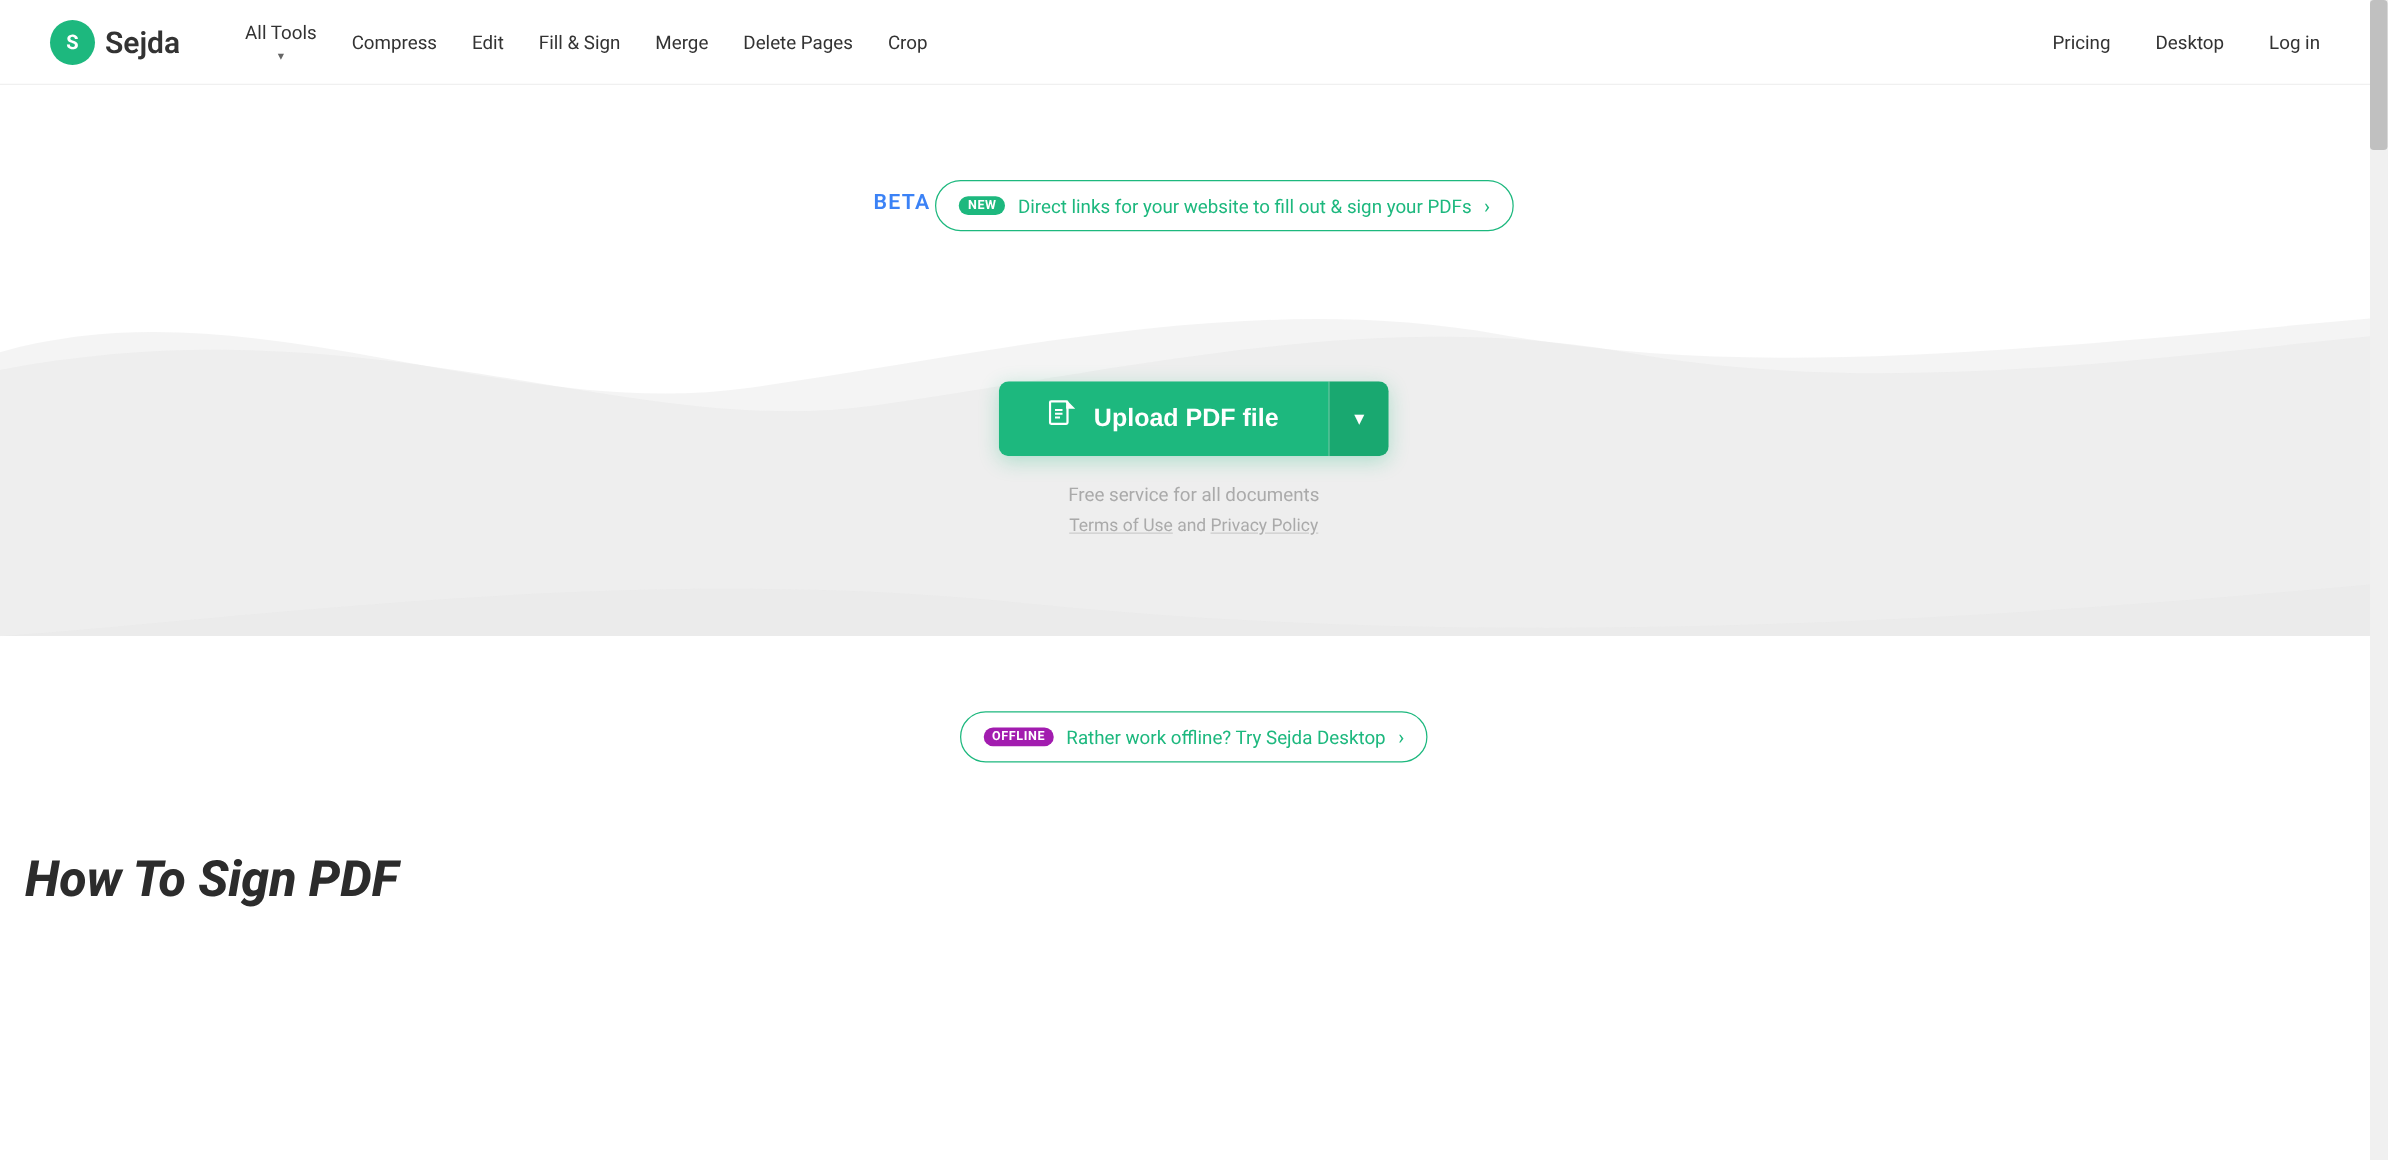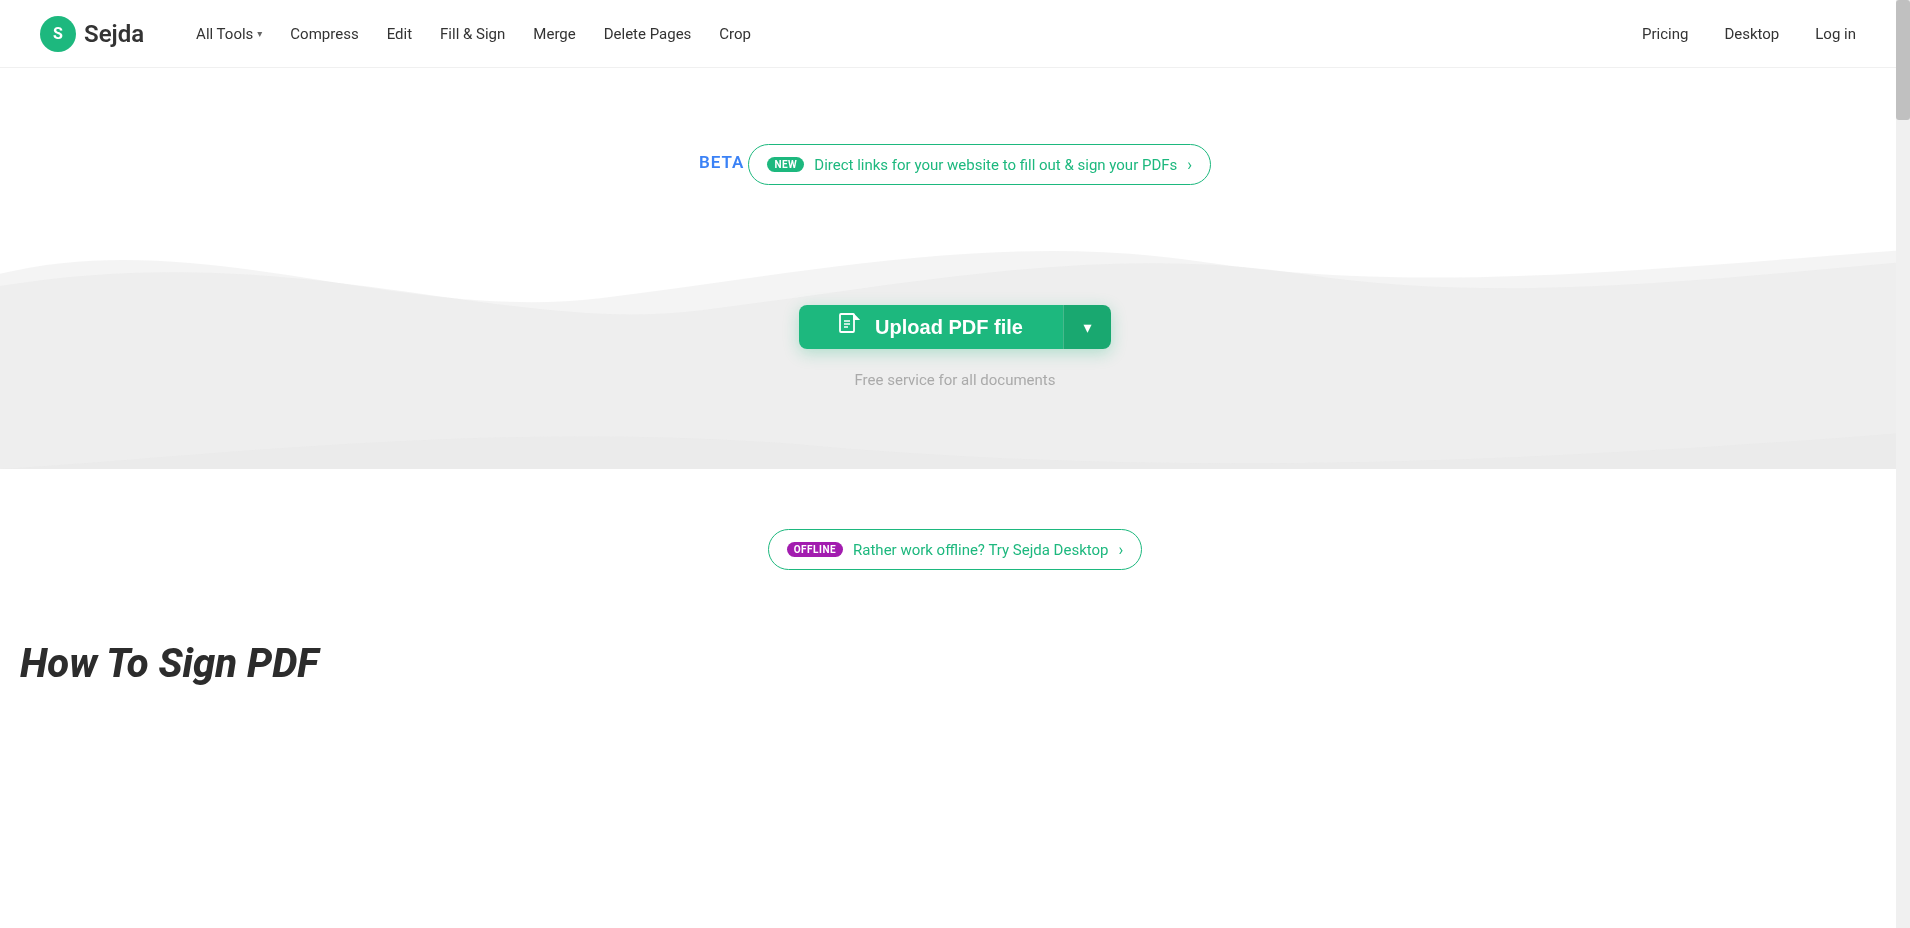--- a/index.html
+++ b/index.html
@@ -66,20 +66,21 @@
       padding: 8px 12px;
       color: #333;
       text-decoration: none;
       font-size: 15px;
       border-radius: 4px;
       cursor: pointer;
       white-space: nowrap;
       display: flex;
       align-items: center;
       gap: 4px;
+      flex-direction: column;
     }
 
     .nav-link .chevron {
       font-size: 10px;
       color: #666;
     }
 
     .nav-right {
       display: flex;
       align-items: center;
@@ -218,21 +219,21 @@
       border-radius: 8px;
       overflow: hidden;
       box-shadow: 0 4px 16px rgba(29, 184, 126, 0.3);
     }
 
     .upload-btn-main {
       background: #1db87e;
       color: white;
       border: none;
       padding: 0 40px;
-      height: 44px;
+      height: 60px;
       font-size: 20px;
       font-weight: 700;
       cursor: pointer;
       display: flex;
       align-items: center;
       gap: 14px;
     }
 
     .upload-btn-icon {
       font-size: 20px;
@@ -407,20 +408,25 @@
           </svg>
         </span>
         <span>Upload PDF file</span>
       </button>
       <button class="upload-btn-dropdown">
         <span>▾</span>
       </button>
     </div>
 
     <p class="free-service">Free service for all documents</p>
+    <p class="legal-links">
+      <a href="#">Terms of Use</a>
+      <span>and</span>
+      <a href="#">Privacy Policy</a>
+    </p>
   </div>
 </div>
 
 <div class="offline-section">
   <a class="offline-banner" href="#">
     <span class="offline-badge">OFFLINE</span>
     <span class="offline-banner-text">Rather work offline? Try Sejda Desktop</span>
     <span class="offline-banner-chevron">›</span>
   </a>
 </div>

